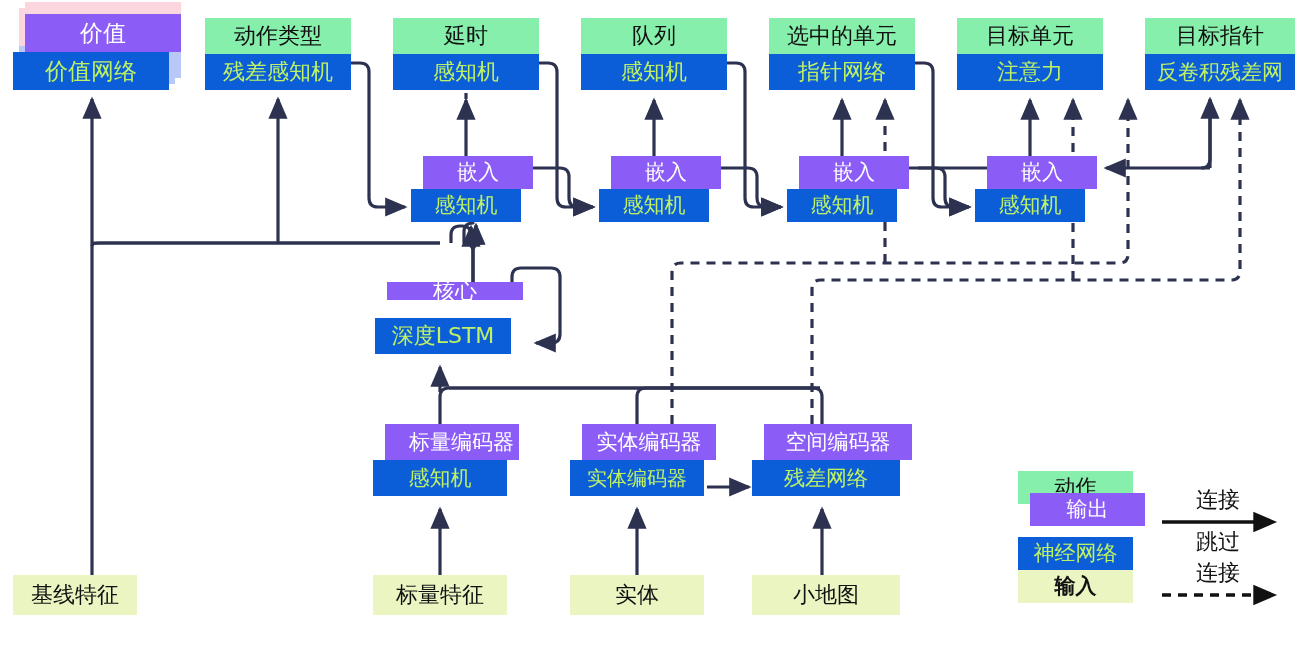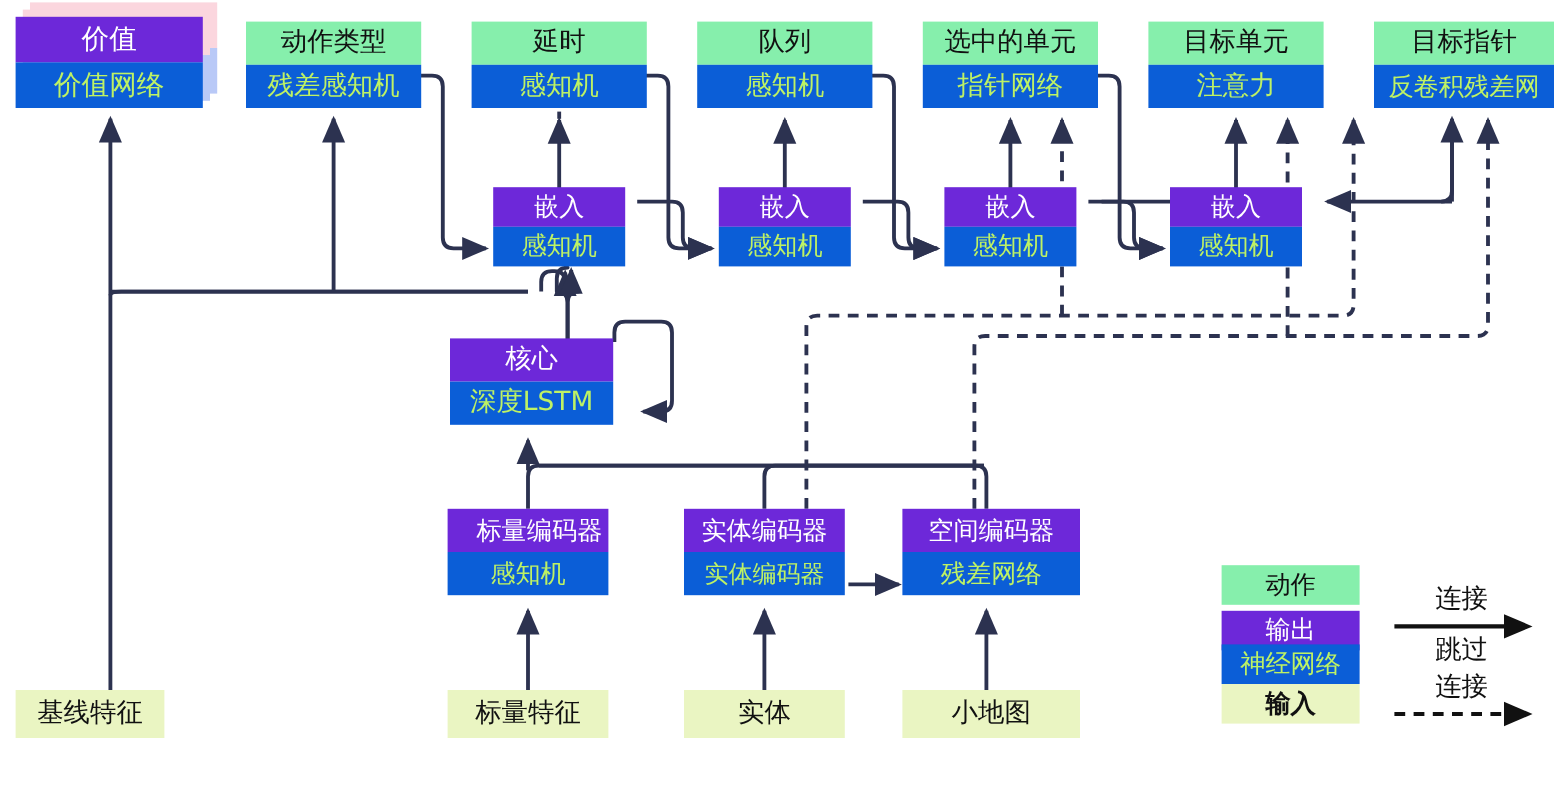--- a/index.html
+++ b/index.html
@@ -4,21 +4,21 @@
 <title>AlphaStar Architecture Diagram</title>
 <style>
   html,body{margin:0;padding:0;background:#ffffff;}
   body{font-family:"DejaVu Sans","Liberation Sans",sans-serif;}
   #stage{position:relative;width:1301px;height:662px;background:#fff;overflow:hidden;}
   #edges{position:absolute;left:0;top:0;width:1301px;height:662px;}
   .node{position:absolute;box-sizing:border-box;}
   .cell{box-sizing:border-box;display:flex;align-items:center;justify-content:center;
         white-space:nowrap;line-height:1;}
   .c-action{background:#86efac;color:#111111;}
-  .c-output{background:#6d28d9;color:#ffffff;}
+  .c-output{background:#8b5cf6;color:#ffffff;margin-left:12px;}
   .c-net{background:#0B5ED7;color:#bef264;text-align:right;}
   .c-input{background:#EAF5C2;color:#111111;}
   .shadow1{position:absolute;background:#FBD6DE;}
   .shadow1b{position:absolute;background:#B9C9F7;}
   .shadow2{position:absolute;background:#FBD6DE;}
   .shadow2b{position:absolute;background:#B9C9F7;}
   .legend-box{position:absolute;}
   .legend-cell{box-sizing:border-box;display:flex;align-items:center;justify-content:center;
         white-space:nowrap;line-height:1;}
   .lg-label{position:absolute;white-space:nowrap;color:#111;line-height:1;}
@@ -150,21 +150,21 @@
     <div class="cell c-output" style="position:absolute;left:0;top:0;width:110px;height:33px;font-size:21px;">嵌入</div>
     <div class="cell c-net" style="position:absolute;left:0;top:33px;width:110px;height:33px;font-size:21px;">感知机</div>
   </div>
 
   <div class="node" style="left:975px;top:156px;width:110px;height:66px;">
     <div class="cell c-output" style="position:absolute;left:0;top:0;width:110px;height:33px;font-size:21px;">嵌入</div>
     <div class="cell c-net" style="position:absolute;left:0;top:33px;width:110px;height:33px;font-size:21px;">感知机</div>
   </div>
 
   <div class="node" style="left:375px;top:282px;width:136px;height:72px;">
-    <div class="cell c-output" style="position:absolute;left:0;top:0;width:136px;height:36px;font-size:22px;">核心</div>
+    <div class="cell c-output" style="position:absolute;left:0;top:0;width:136px;height:18px;font-size:22px;">核心</div>
     <div class="cell c-net" style="position:absolute;left:0;top:36px;width:136px;height:36px;font-size:22px;">深度LSTM</div>
   </div>
 
   <div class="node" style="left:373px;top:424px;width:134px;height:72px;">
     <div class="cell c-output" style="position:absolute;left:0;top:0;width:134px;height:36px;font-size:21px;padding-left:19px;">标量编码器</div>
     <div class="cell c-net" style="position:absolute;left:0;top:36px;width:134px;height:36px;font-size:21px;">感知机</div>
   </div>
 
   <div class="node" style="left:570px;top:424px;width:134px;height:72px;">
     <div class="cell c-output" style="position:absolute;left:0;top:0;width:134px;height:36px;font-size:21px;">实体编码器</div>
@@ -176,21 +176,21 @@
     <div class="cell c-net" style="position:absolute;left:0;top:36px;width:148px;height:36px;font-size:21px;">残差网络</div>
   </div>
 
   <div class="cell c-input" style="position:absolute;left:13px;top:575px;width:124px;height:40px;font-size:22px;">基线特征</div>
   <div class="cell c-input" style="position:absolute;left:373px;top:575px;width:134px;height:40px;font-size:22px;">标量特征</div>
   <div class="cell c-input" style="position:absolute;left:570px;top:575px;width:134px;height:40px;font-size:22px;">实体</div>
   <div class="cell c-input" style="position:absolute;left:752px;top:575px;width:148px;height:40px;font-size:22px;">小地图</div>
 
   <div class="legend-box" style="left:1018px;top:471px;width:137px;height:132px;">
     <div class="legend-cell c-action" style="position:absolute;left:0;top:0;width:115px;height:33px;font-size:21px;">动作</div>
-    <div class="legend-cell c-output" style="position:absolute;left:0;top:38px;width:115px;height:33px;font-size:21px;">输出</div>
+    <div class="legend-cell c-output" style="position:absolute;left:0;top:22px;width:115px;height:33px;font-size:21px;">输出</div>
     <div class="legend-cell c-net" style="position:absolute;left:0;top:66px;width:115px;height:33px;font-size:21px;">神经网络</div>
     <div class="legend-cell c-input" style="position:absolute;left:0;top:99px;width:115px;height:33px;font-size:21px;font-weight:bold;">输入</div>
   </div>
 
   <div class="lg-label" style="left:1196px;top:489px;font-size:22px;">连接</div>
   <div class="lg-label" style="left:1196px;top:531px;font-size:22px;">跳过</div>
   <div class="lg-label" style="left:1196px;top:562px;font-size:22px;">连接</div>
 
   <svg style="position:absolute;left:1160px;top:500px;width:130px;height:120px;" viewBox="0 0 130 120">
     <g fill="none" stroke="#111111" stroke-width="3.4">

